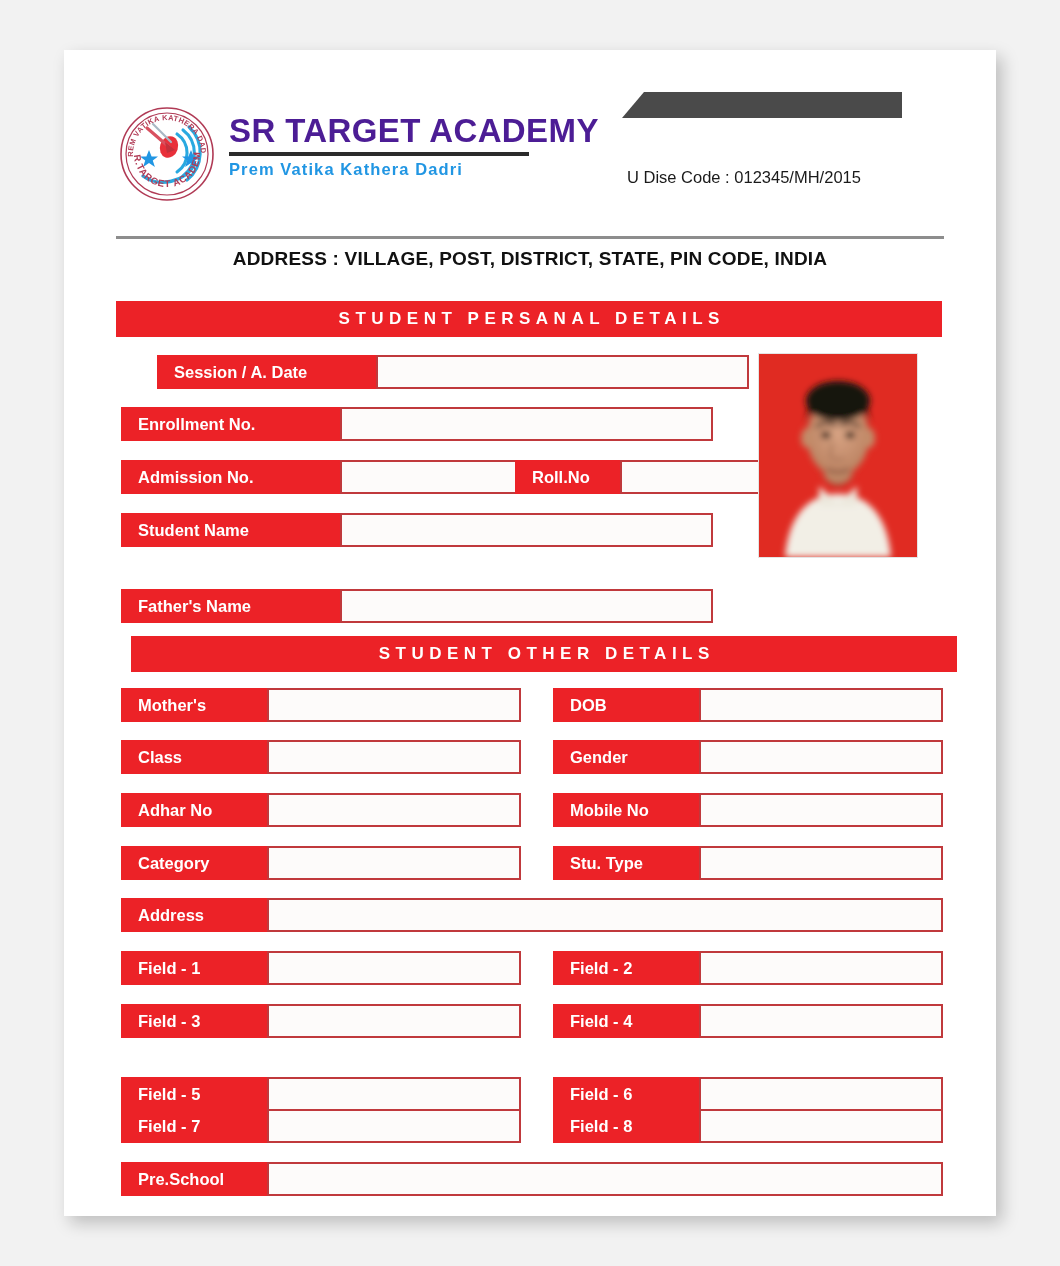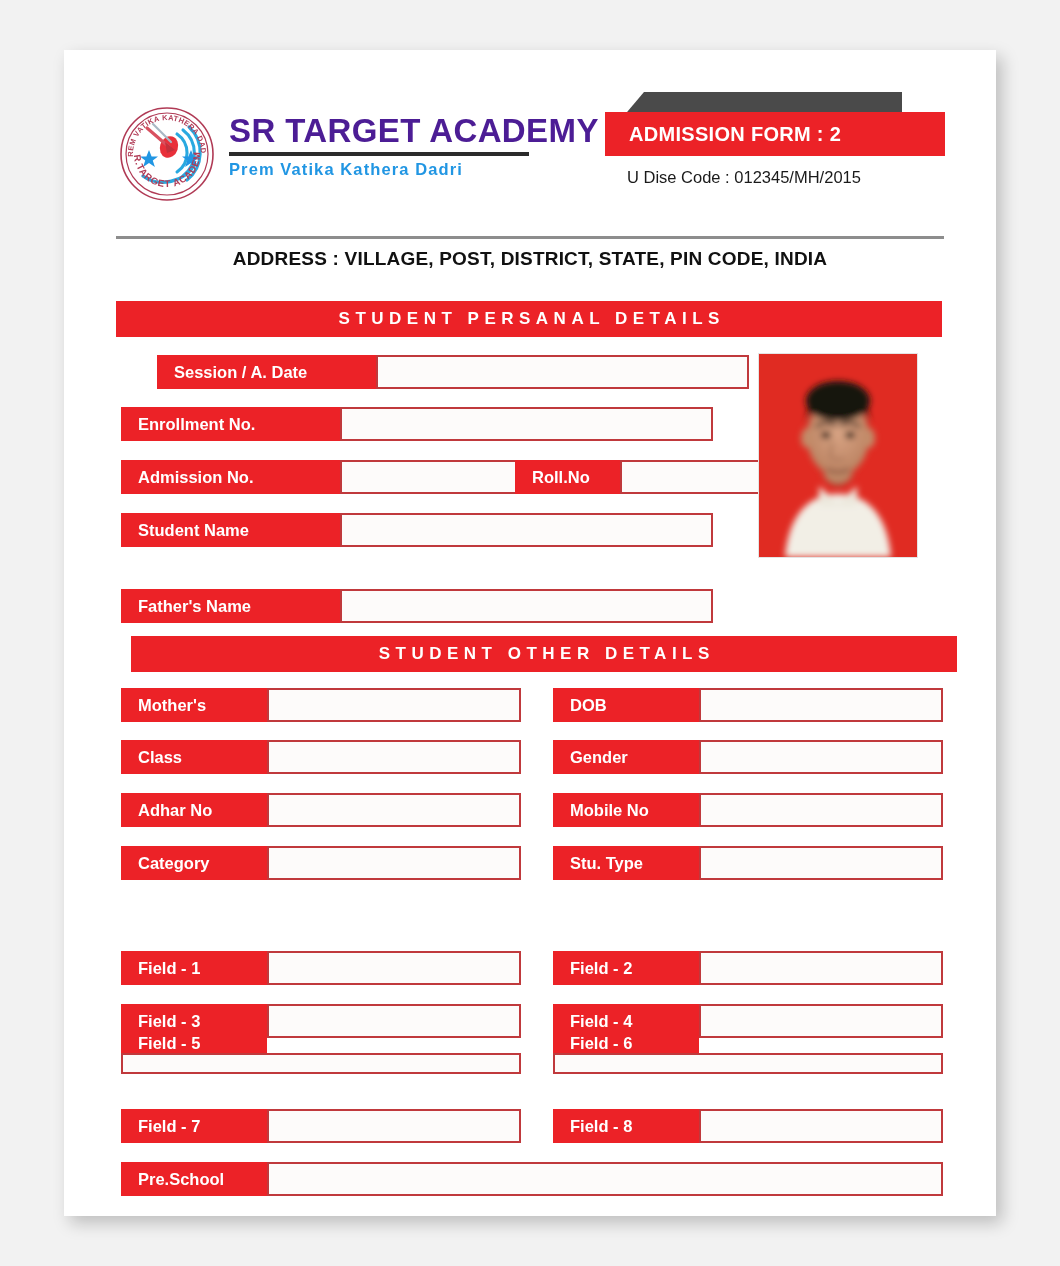--- a/index.html
+++ b/index.html
@@ -234,21 +234,21 @@
   .orow-full  { left: 6px; width: 822px; }
   .orow-full .flabel  { width: 146px; }
 
   .r0 { top: 0px; }
   .r1 { top: 52px; }
   .r2 { top: 105px; }
   .r3 { top: 158px; }
   .r4 { top: 210px; }
   .r5 { top: 263px; }
   .r6 { top: 316px; }
-  .r7 { top: 346px; flex-direction: column; }
+  .r7 { top: 389px; }
   .r8 { top: 421px; }
   .r9 { top: 474px; }
 </style>
 </head>
 <body>
 
 <div id="page-sheet">
   <div class="inner">
 
     <div id="header-area">
@@ -283,23 +283,20 @@
       </div>
 
       <div id="brand-block">
         <div id="brand-name">SR TARGET ACADEMY</div>
         <div id="brand-rule"></div>
         <div id="brand-tagline">Prem Vatika Kathera Dadri</div>
       </div>
 
       <div id="ribbon-wrap">
         <div id="ribbon-dark"></div>
-        <div id="ribbon-red">
-          <span id="admission-title">ADMISSION FORM : 2</span>
-        </div>
         <div id="udise-line">
           <span id="udise-label">U Dise Code :</span>
           <span id="udise-value">012345/MH/2015</span>
         </div>
       </div>
     </div>
 
     <div id="header-divider"></div>
     <div id="address-line">ADDRESS : VILLAGE, POST, DISTRICT, STATE, PIN CODE, INDIA</div>
 
@@ -407,20 +404,24 @@
 
       <div class="frow orow-left r3">
         <div class="flabel">Category</div>
         <input class="fbox" type="text" placeholder="" style="">
       </div>
       <div class="frow orow-right r3">
         <div class="flabel">Stu. Type</div>
         <input class="fbox" type="text" placeholder="" style="">
       </div>
 
+      <div class="frow orow-full r4">
+        <div class="flabel">Address</div>
+        <input class="fbox" type="text" placeholder="" style="">
+      </div>
 
       <div class="frow orow-left r5">
         <div class="flabel">Field - 1</div>
         <input class="fbox" type="text" placeholder="" style="">
       </div>
       <div class="frow orow-right r5">
         <div class="flabel">Field - 2</div>
         <input class="fbox" type="text" placeholder="" style="">
       </div>
 

